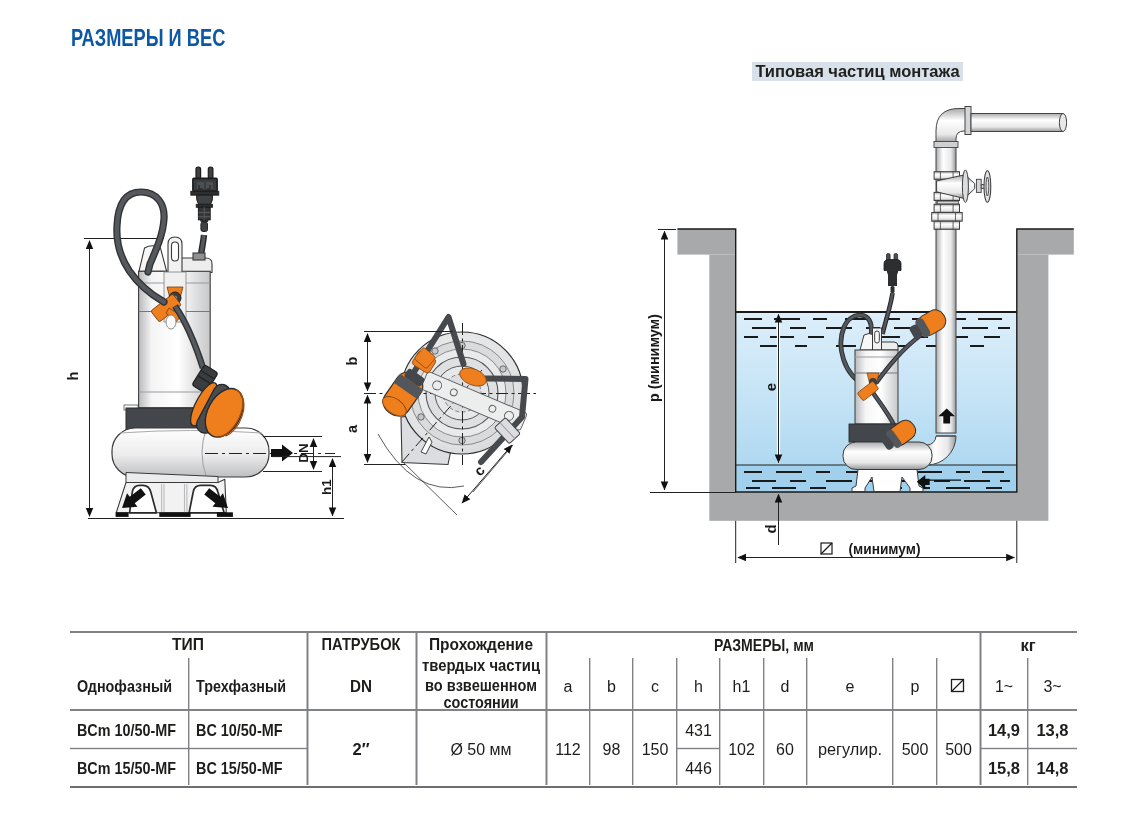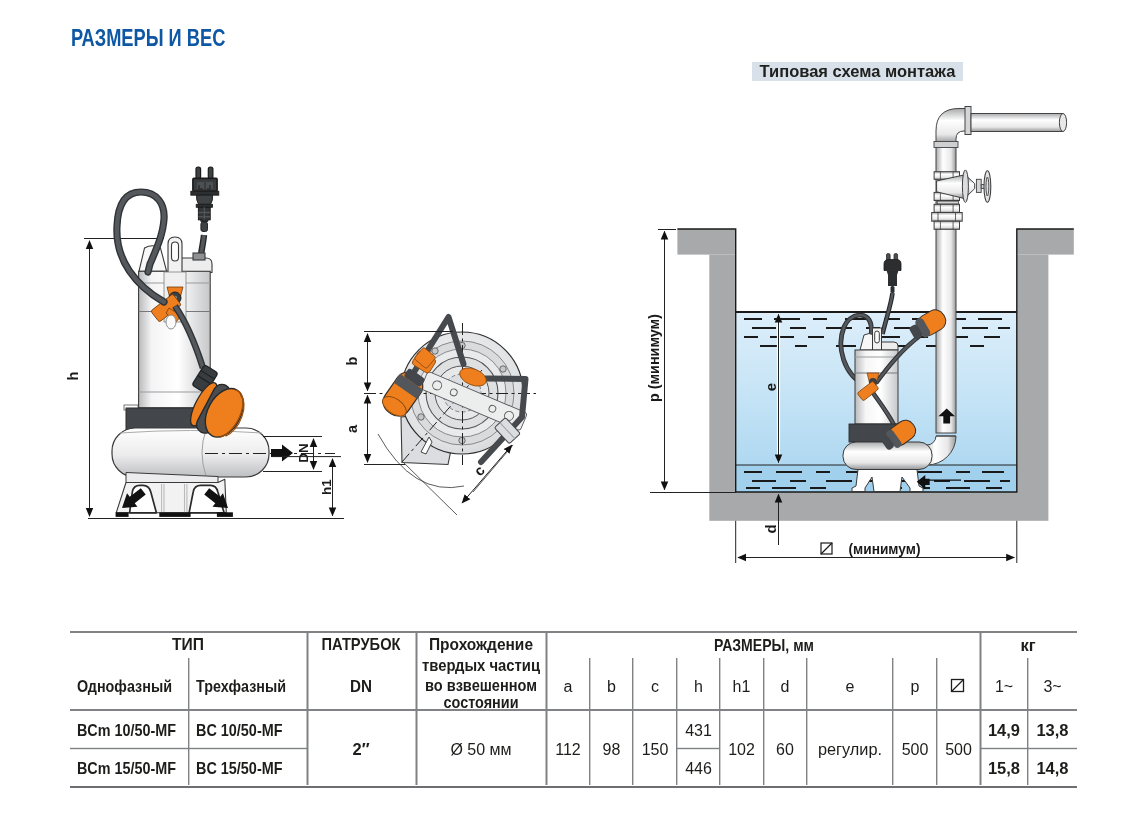--- a/index.html
+++ b/index.html
@@ -9,21 +9,21 @@
   #title{left:71px;top:24px;font-size:24px;font-weight:bold;color:#0d57a4;
       transform:scaleX(0.76);transform-origin:0 0;white-space:nowrap;}
   #schemelabel{left:752px;top:62px;width:211px;height:19px;background:#d8e1ea;
       font-size:16.5px;font-weight:bold;color:#20201e;text-align:center;line-height:19px;}
   
   #tablewrap{left:70px;top:631px;width:1007px;height:116px;}
 </style>
 </head>
 <body>
 <div id="title" class="abs">РАЗМЕРЫ И ВЕС</div>
-<div id="schemelabel" class="abs">Типовая схема монтажа</div>
+<div id="schemelabel" class="abs">Типовая частиц монтажа</div>
 
 <div id="tablewrap" class="abs">
 <svg width="1007" height="157" viewBox="0 0 1007 157">
 
   <rect x="0" y="0" width="1007" height="2" fill="#818286"></rect>
   <rect x="0" y="78" width="1007" height="2" fill="#818286"></rect>
   <rect x="0" y="155" width="1007" height="3" fill="#6d6e71"></rect>
 
   <g fill="#7f8184">
     <rect x="0" y="116.8" width="237" height="1.4"></rect>

